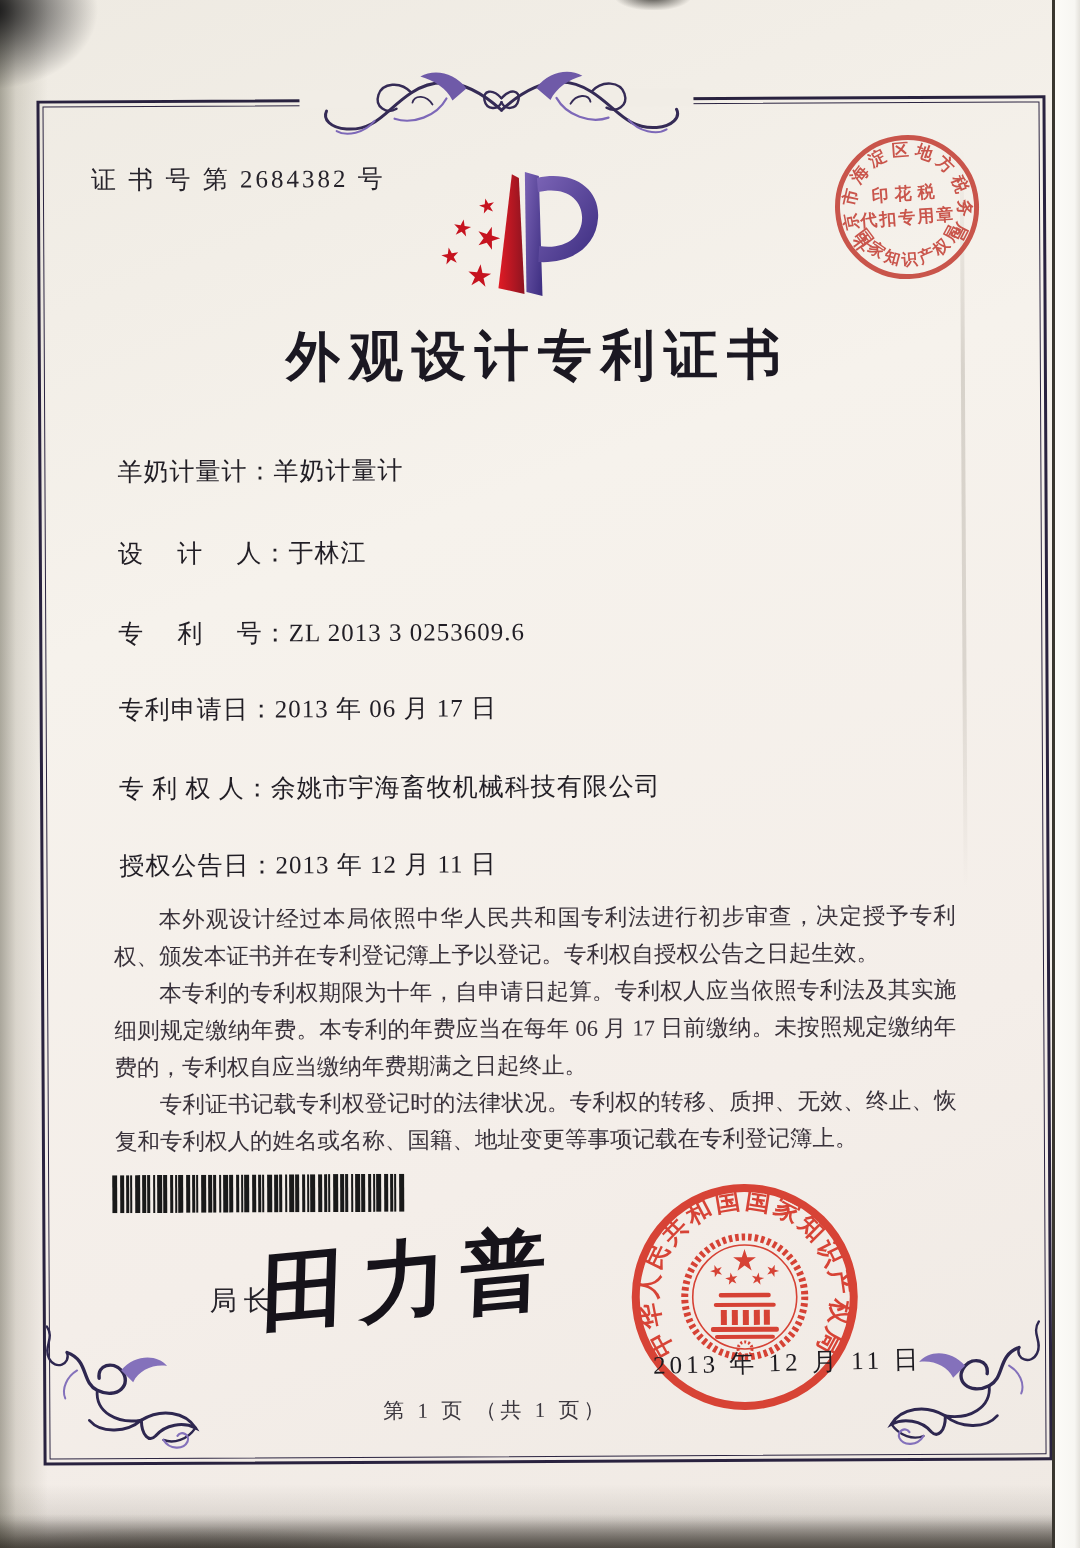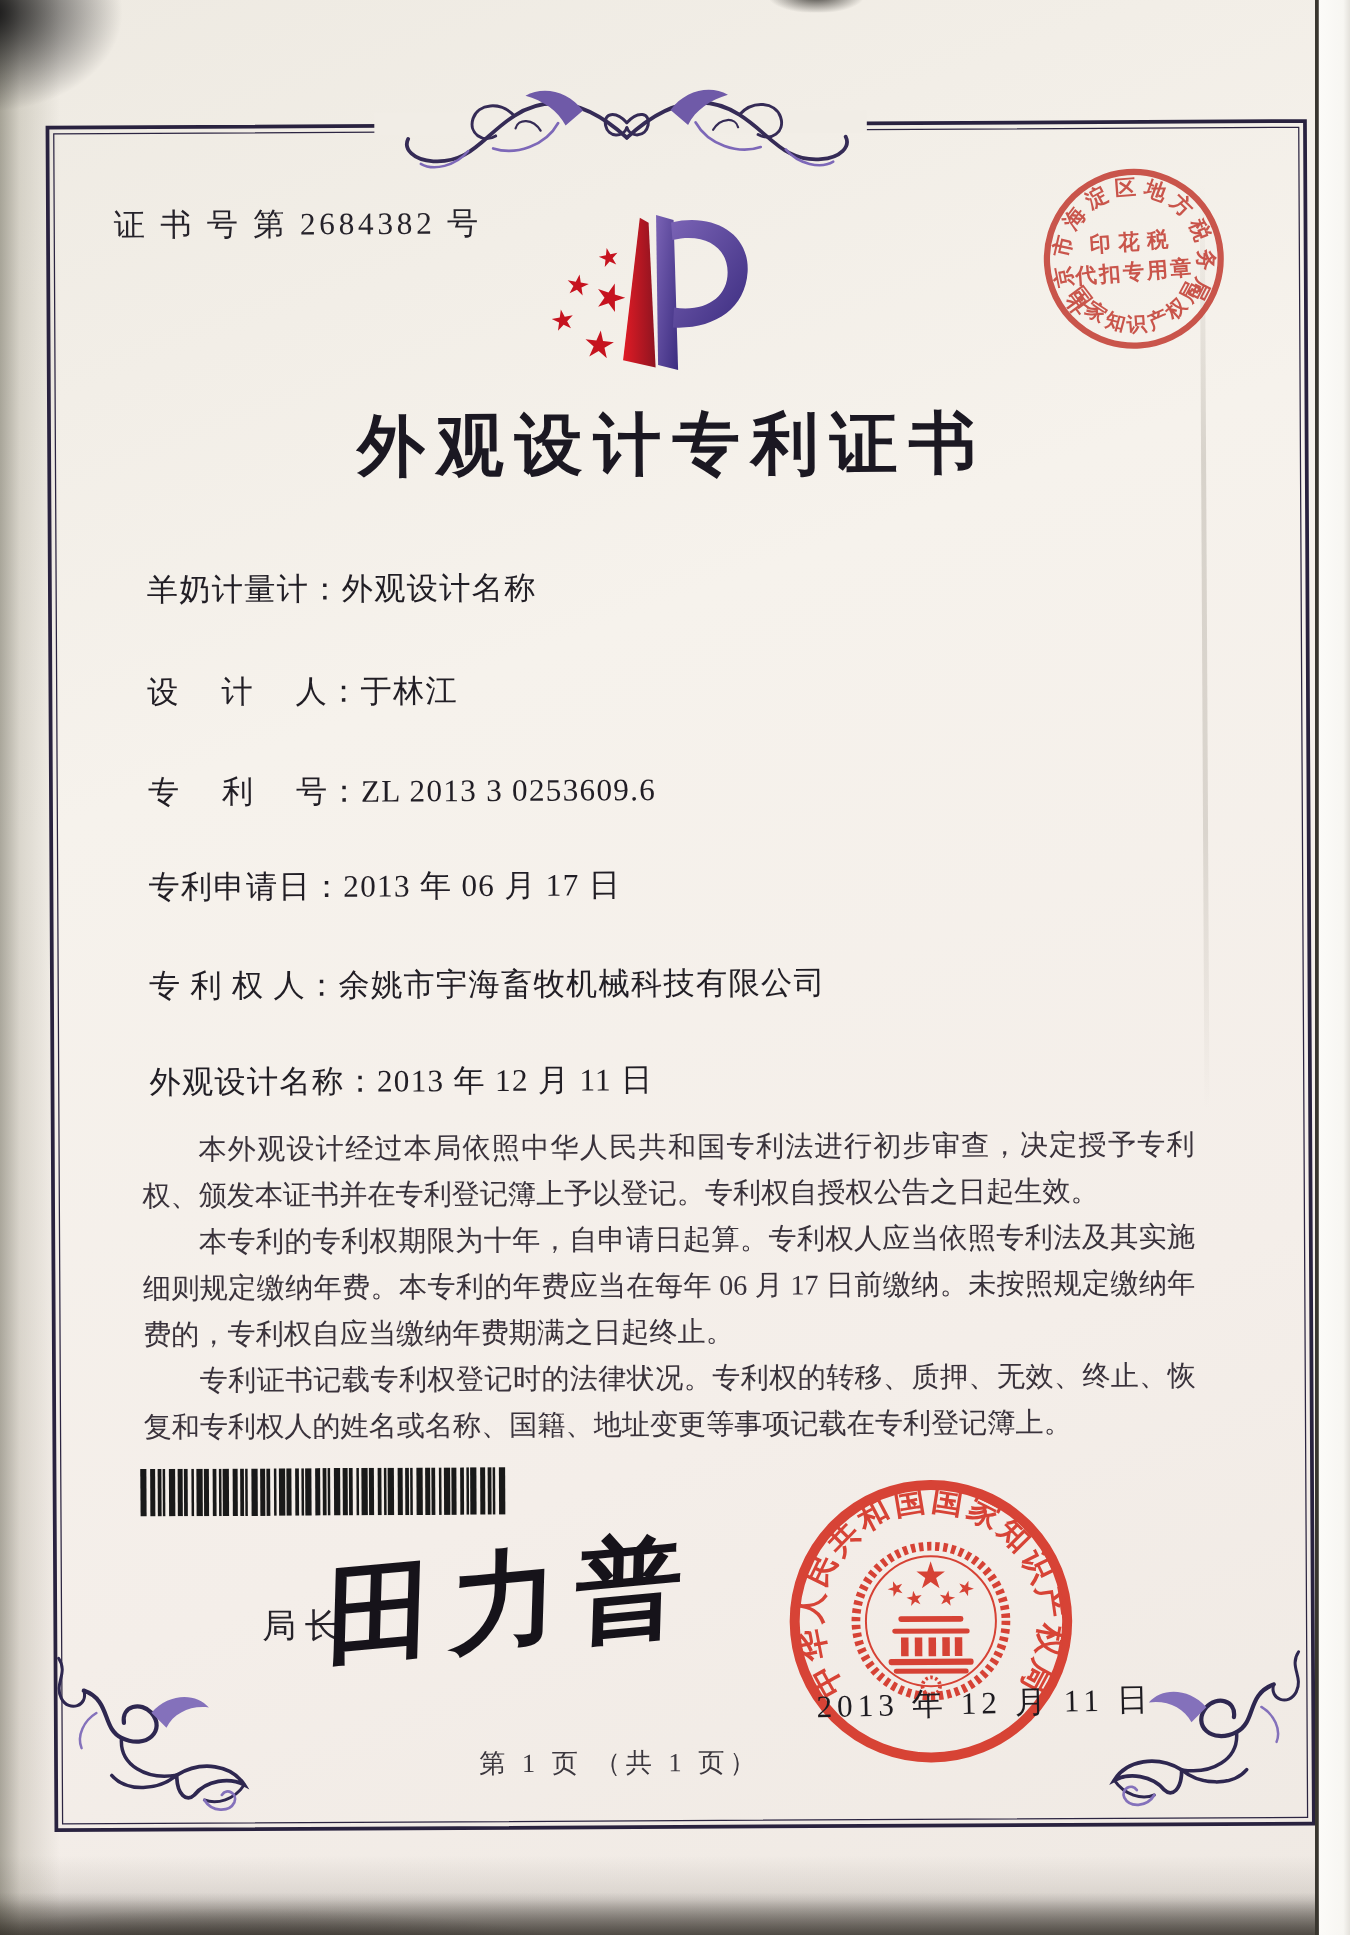--- a/index.html
+++ b/index.html
@@ -149,26 +149,26 @@
       </text>
       <text class="seal-text" fill="#c23a30" font-size="16" letter-spacing="3">
         <textPath href="#taxBottom" startOffset="50%" text-anchor="middle">国家知识产权局</textPath>
       </text>
       <text class="seal-text" x="0" y="-8" text-anchor="middle" fill="#c23a30" font-size="17" letter-spacing="6">印花税</text>
       <text class="seal-text" x="0" y="16" text-anchor="middle" fill="#c23a30" font-size="17" letter-spacing="2">代扣专用章</text>
     </svg>
 
     <h1 class="title">外观设计专利证书</h1>
 
-    <div class="field f0"><span>羊奶计量计：</span><span>外观设计名称</span></div>
+    <div class="field f0"><span>羊奶计量计：</span><span>羊奶计量计</span></div>
     <div class="field f1"><span>设　 计　 人：</span><span>于林江</span></div>
     <div class="field f2"><span>专　 利　 号：</span><span>ZL 2013 3 0253609.6</span></div>
     <div class="field f3"><span>专利申请日：</span><span>2013 年 06 月 17 日</span></div>
     <div class="field f4"><span>专 利 权 人：</span><span>余姚市宇海畜牧机械科技有限公司</span></div>
-    <div class="field f5"><span>外观设计名称：</span><span>2013 年 12 月 11 日</span></div>
+    <div class="field f5"><span>授权公告日：</span><span>2013 年 12 月 11 日</span></div>
 
     <div class="body-text">
       <p>本外观设计经过本局依照中华人民共和国专利法进行初步审查，决定授予专利权、颁发本证书并在专利登记簿上予以登记。专利权自授权公告之日起生效。</p>
       <p>本专利的专利权期限为十年，自申请日起算。专利权人应当依照专利法及其实施细则规定缴纳年费。本专利的年费应当在每年 06 月 17 日前缴纳。未按照规定缴纳年费的，专利权自应当缴纳年费期满之日起终止。</p>
       <p>专利证书记载专利权登记时的法律状况。专利权的转移、质押、无效、终止、恢复和专利权人的姓名或名称、国籍、地址变更等事项记载在专利登记簿上。</p>
     </div>
 
     <div class="barcode">
         <div class="bar" style="width: 4.5px;"></div>
         <div class="gap" style="width: 3.5px;"></div>

